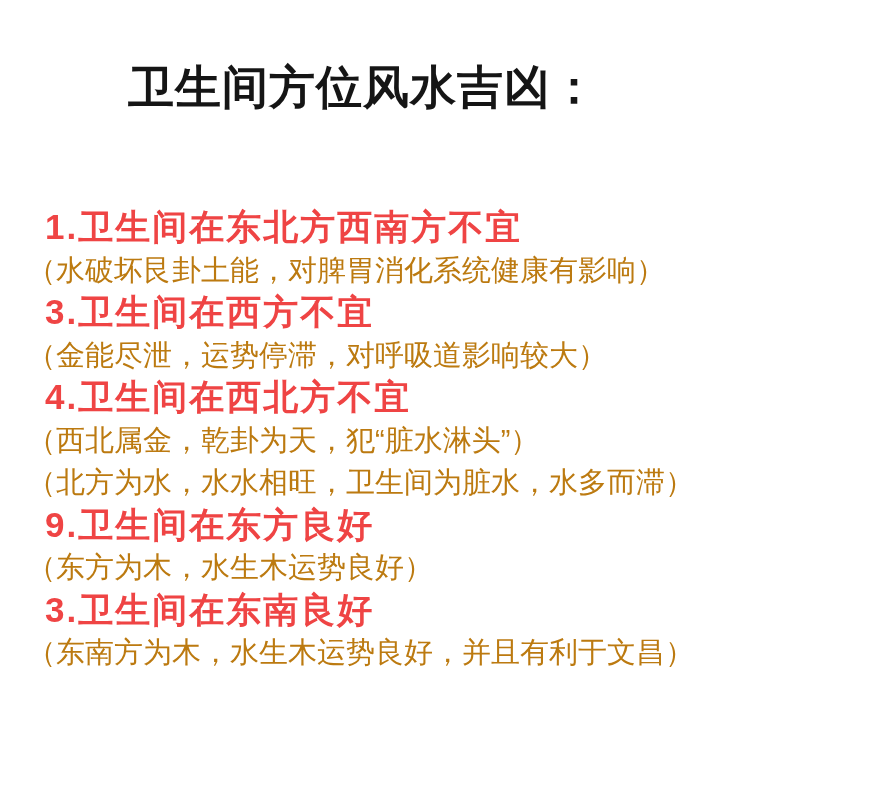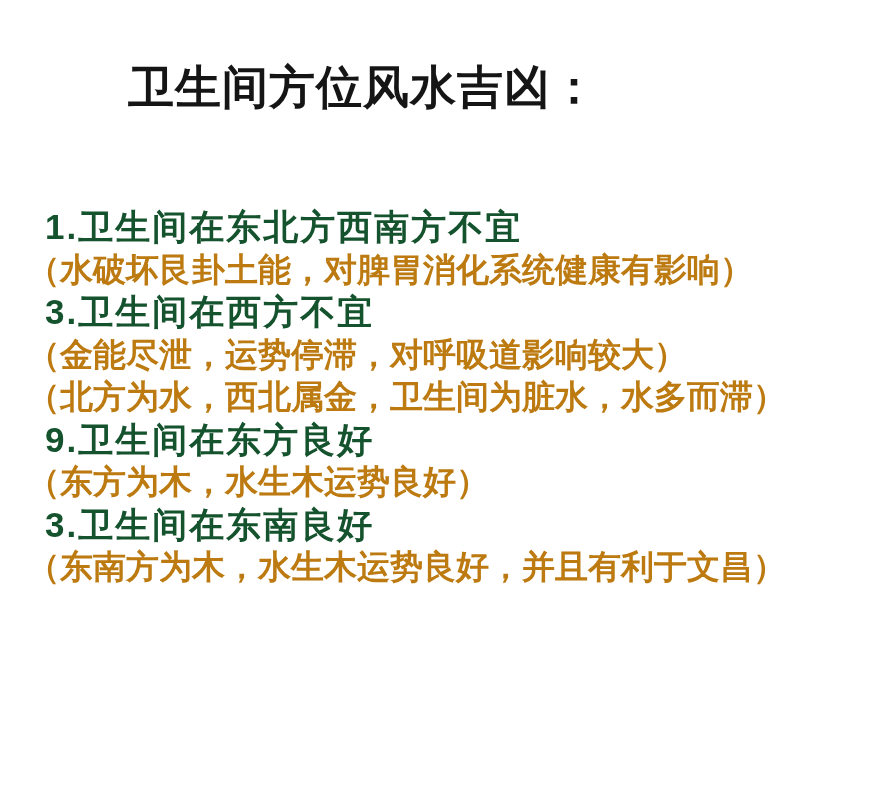--- a/index.html
+++ b/index.html
@@ -29,29 +29,29 @@
   .fengshui-list {
     position: absolute;
     top: 206px;
     left: 0;
     width: 878px;
   }
   .item-heading {
     font-size: 35px;
     line-height: 42.5px;
     font-weight: 700;
-    color: #14532d;
+    color: #ef4444;
     letter-spacing: 2px;
     padding-left: 45px;
     white-space: nowrap;
   }
   .item-note {
-    font-size: 33px;
+    font-size: 29px;
     line-height: 42.5px;
-    font-weight: 700;
+    font-weight: 400;
     color: #bc7a10;
     letter-spacing: 0px;
     padding-left: 27px;
     white-space: nowrap;
   }
 </style>
 </head>
 <body>
 
 <div class="canvas">
@@ -64,23 +64,27 @@
       <div class="item-heading">1.卫生间在东北方西南方不宜</div>
       <div class="item-note">（水破坏艮卦土能，对脾胃消化系统健康有影响）</div>
     </div>
 
 
     <div class="list-item">
       <div class="item-heading">3.卫生间在西方不宜</div>
       <div class="item-note">（金能尽泄，运势停滞，对呼吸道影响较大）</div>
     </div>
 
+    <div class="list-item">
+      <div class="item-heading">4.卫生间在西北方不宜</div>
+      <div class="item-note">（西北属金，乾卦为天，犯“脏水淋头”）</div>
+    </div>
 
     <div class="list-item">
-      <div class="item-note">（北方为水，西北属金，卫生间为脏水，水多而滞）</div>
+      <div class="item-note">（北方为水，水水相旺，卫生间为脏水，水多而滞）</div>
     </div>
 
     <div class="list-item">
       <div class="item-heading">9.卫生间在东方良好</div>
       <div class="item-note">（东方为木，水生木运势良好）</div>
     </div>
 
     <div class="list-item">
       <div class="item-heading">3.卫生间在东南良好</div>
       <div class="item-note">（东南方为木，水生木运势良好，并且有利于文昌）</div>

